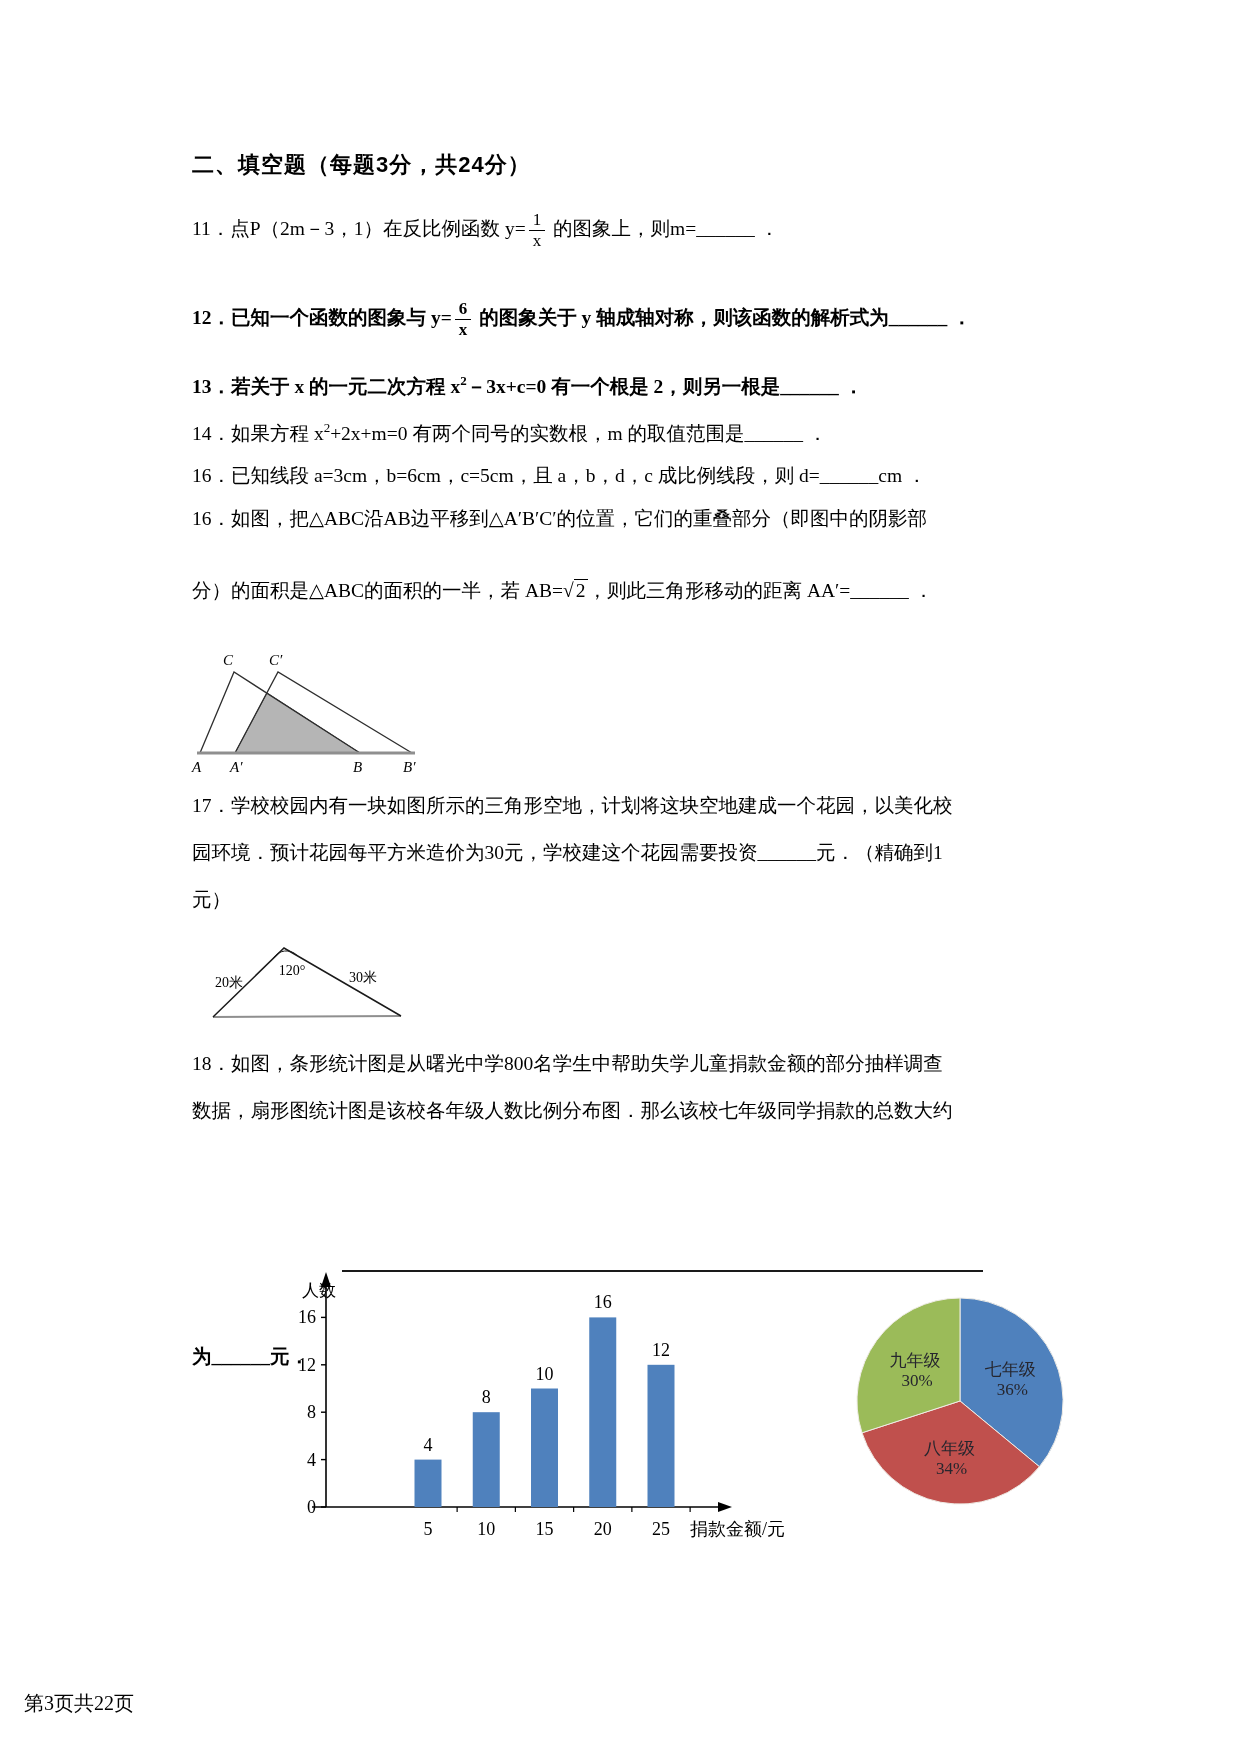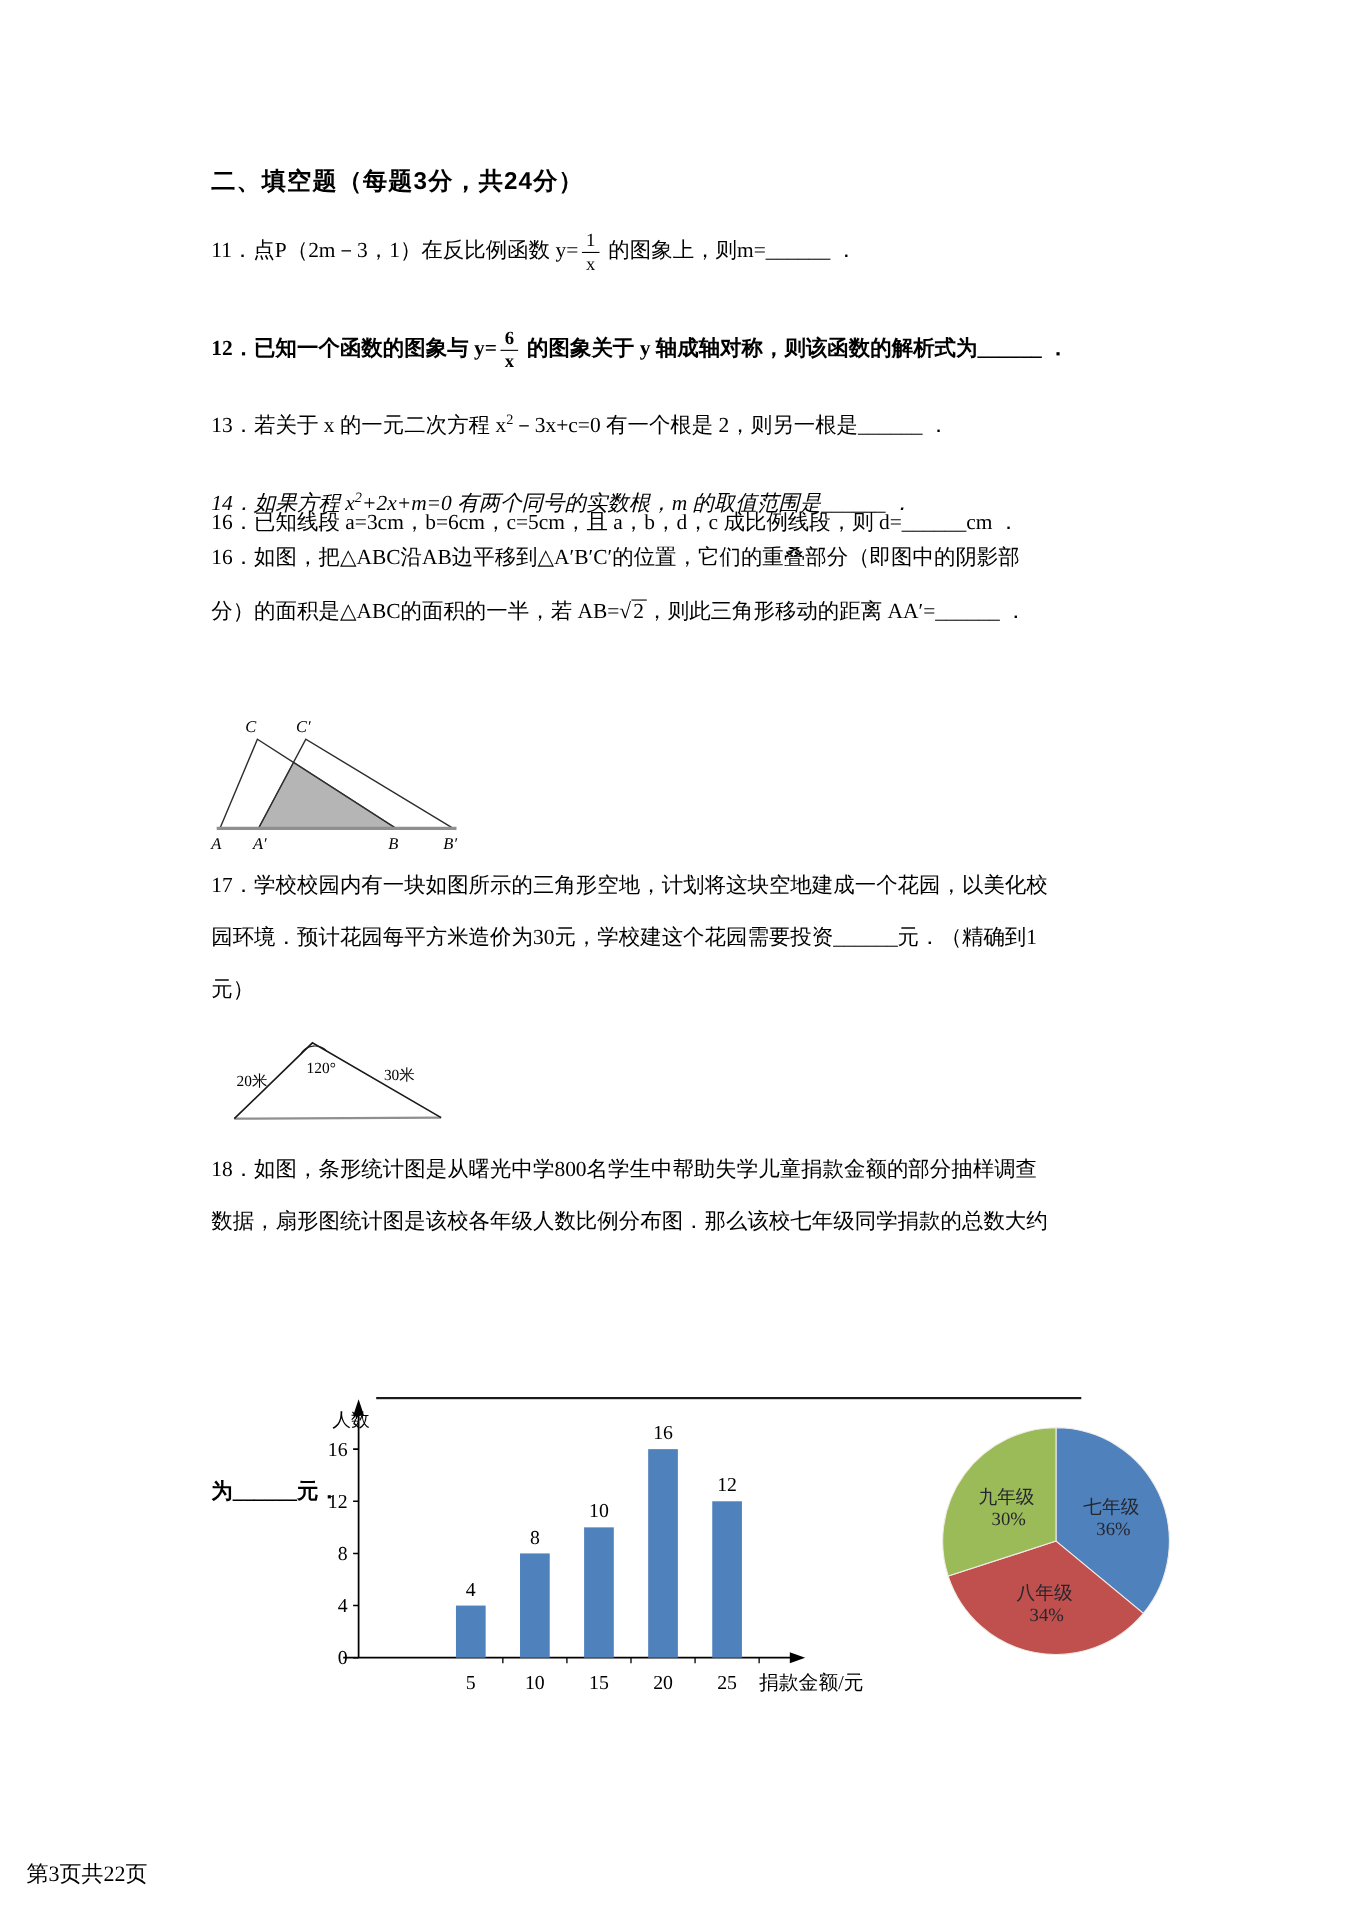--- a/index.html
+++ b/index.html
@@ -9,24 +9,24 @@
     font-family:"Liberation Serif","DejaVu Serif",serif; color:#000; overflow:hidden;margin-left:24px;
   }
   .section-title {
     position:absolute; left:168px; top:150px;
     font-family:"Liberation Sans","DejaVu Sans",sans-serif;
     font-size:22px; font-weight:bold; letter-spacing:1px;
   }
   .question { position:absolute; left:168px; width:860px; font-size:19.5px; line-height:30px; }
   .q-11 { top:200px; line-height:58px; }
   .q-12 { top:289px; line-height:58px;font-weight:bold; }
-  .q-13 { top:366px; }
-  .q-14 { top:437px;font-style:italic; }
+  .q-13 { top:366px;font-weight:bold; }
+  .q-14 { top:413px; }
   .q-15 { top:461px; }
-  .q-16 { top:483px; line-height:49px; }
+  .q-16 { top:483px; line-height:72px; }
   .q-17 { top:782px; line-height:47px; }
   .q-18 { top:1040px; line-height:47px;font-family:Liberation Serif, serif; }
   .q-tail-18 { top:1342px;font-weight:bold; }
   sup { font-size:13px; }
   .frac { display:inline-block; vertical-align:middle; text-align:center; font-size:17px; line-height:1.15; margin:0 3px; }
   .frac .num { display:block; border-bottom:1.3px solid #000; padding:0 4px; }
   .frac .den { display:block; }
   .sqrt { white-space:nowrap; }
   .sqrt .rad { border-top:1.6px solid #000; padding:0 2px; }
   .fig-translation { position:absolute; left:163px; top:645px; width:240px; height:135px; }

